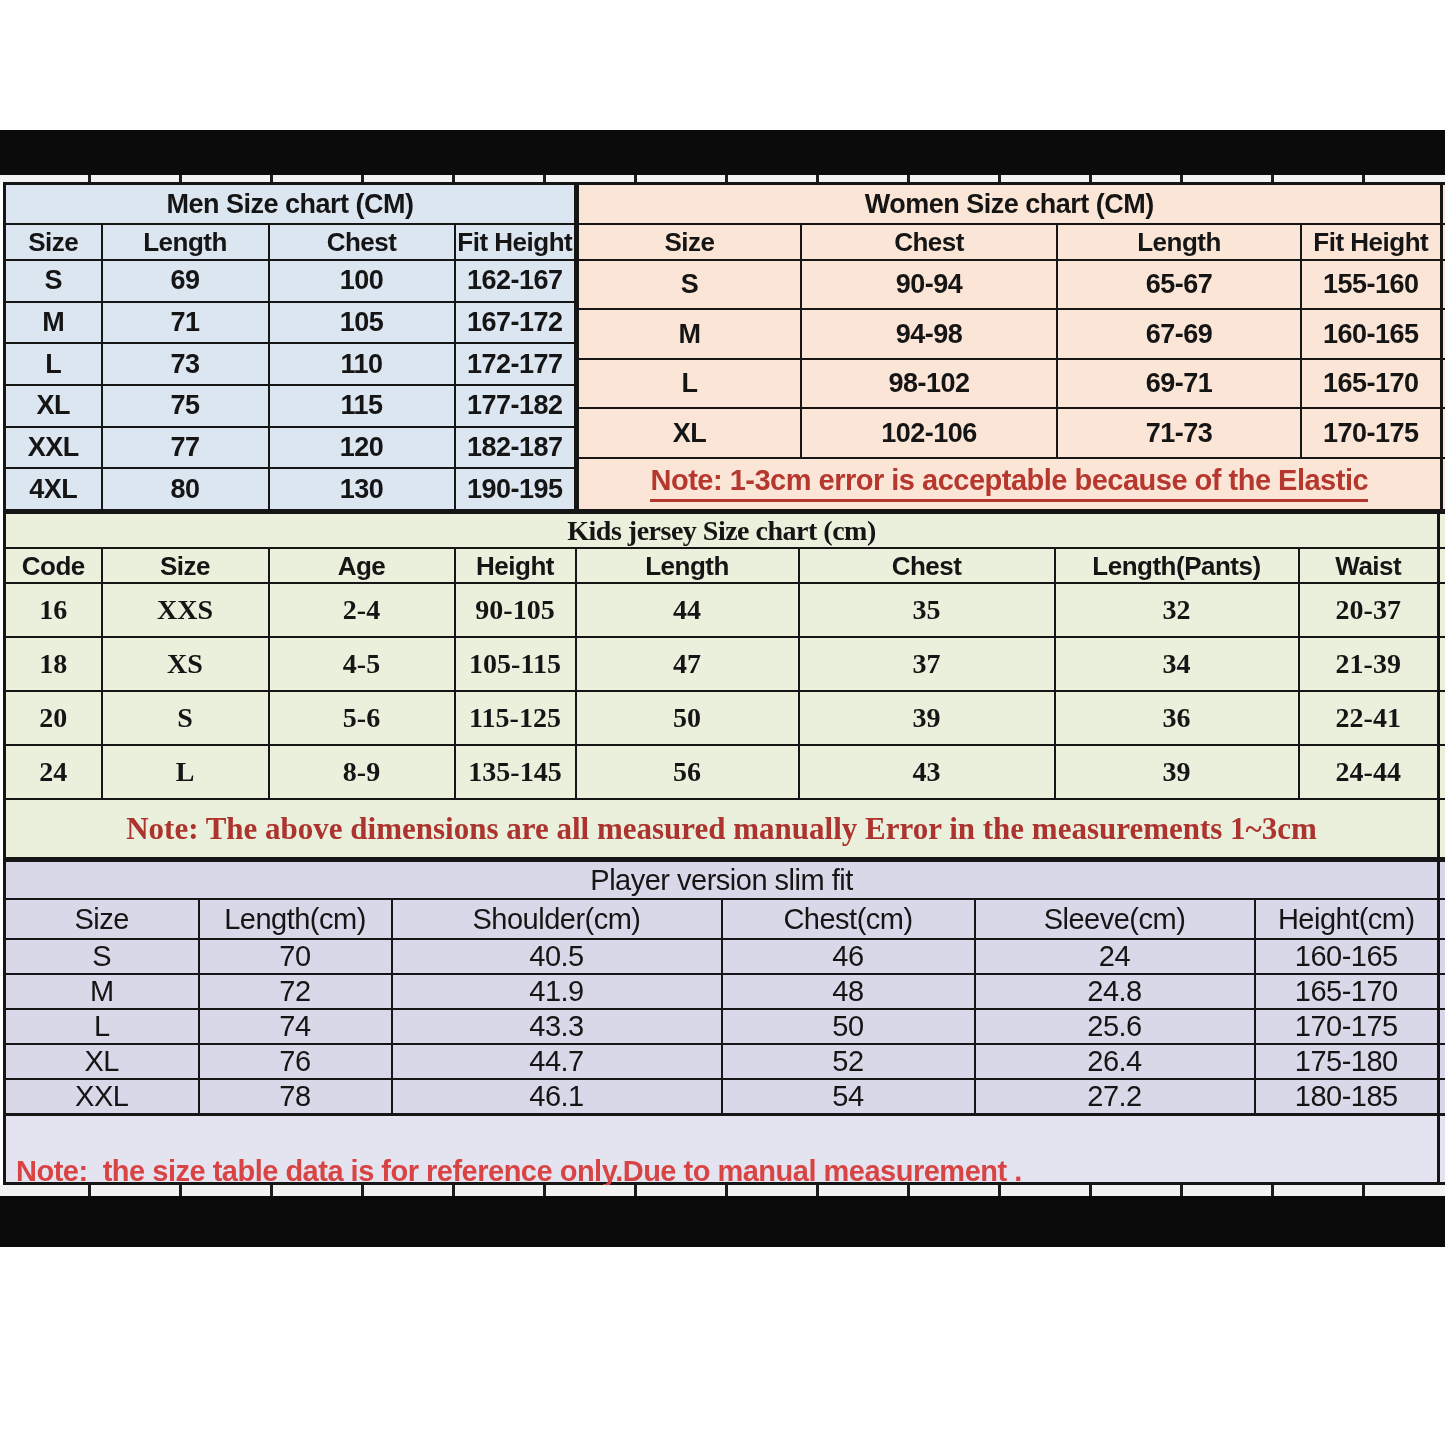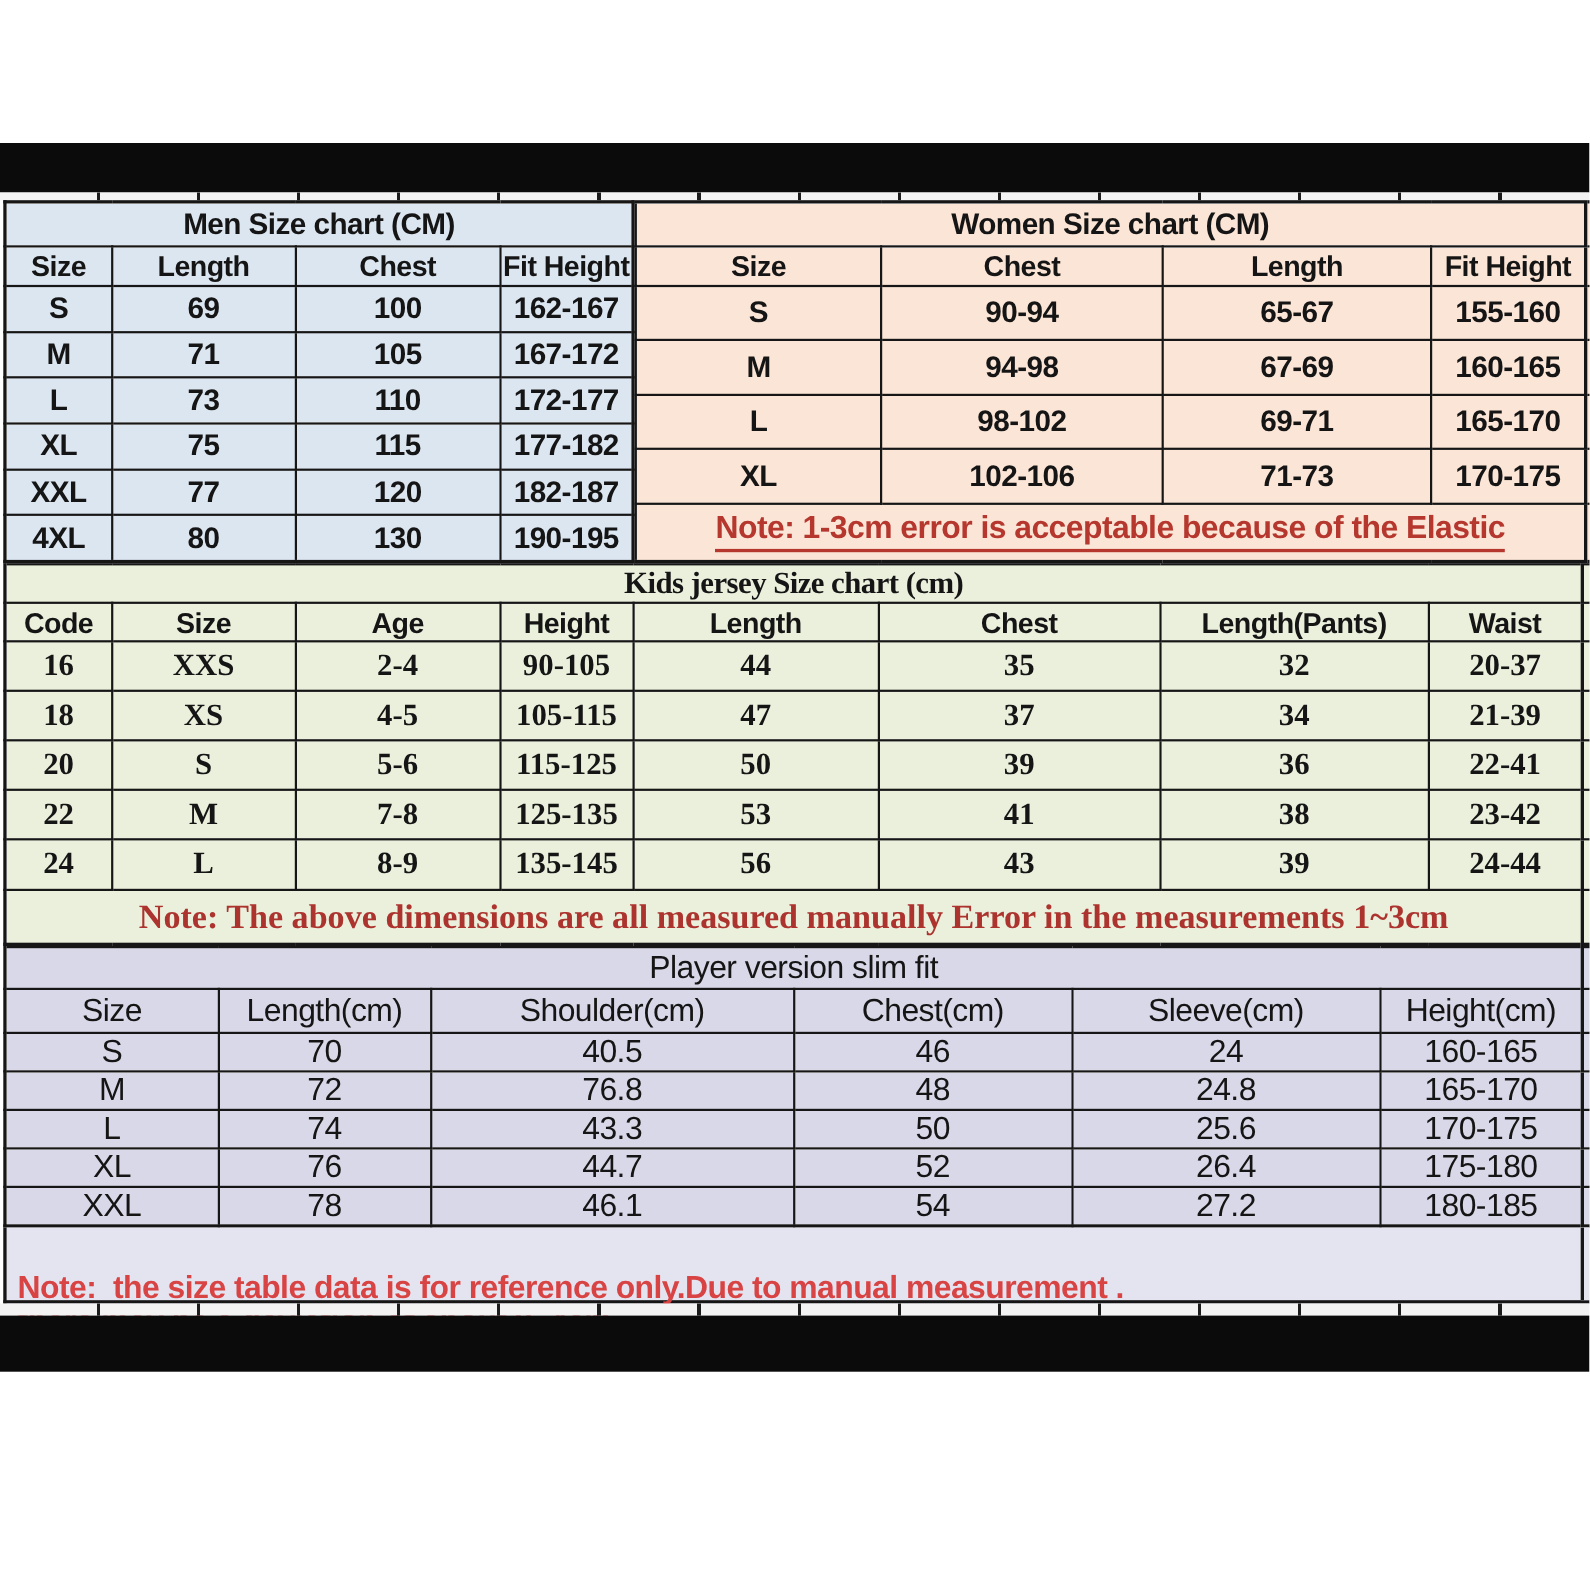--- a/index.html
+++ b/index.html
@@ -252,31 +252,20 @@
             <td>S</td>
             <td>5-6</td>
             <td>115-125</td>
             <td>50</td>
             <td>39</td>
             <td>36</td>
             <td>22-41</td>
             <td class="sliver"></td>
           </tr>
           <tr>
-            <td>22</td>
-            <td>M</td>
-            <td>7-8</td>
-            <td>125-135</td>
-            <td>53</td>
-            <td>41</td>
-            <td>38</td>
-            <td>23-42</td>
-            <td class="sliver"></td>
-          </tr>
-          <tr>
             <td>24</td>
             <td>L</td>
             <td>8-9</td>
             <td>135-145</td>
             <td>56</td>
             <td>43</td>
             <td>39</td>
             <td>24-44</td>
             <td class="sliver"></td>
           </tr>
@@ -320,21 +309,21 @@
             <td>70</td>
             <td>40.5</td>
             <td>46</td>
             <td>24</td>
             <td>160-165</td>
             <td class="sliver"></td>
           </tr>
           <tr>
             <td>M</td>
             <td>72</td>
-            <td>76.8</td>
+            <td>41.9</td>
             <td>48</td>
             <td>24.8</td>
             <td>165-170</td>
             <td class="sliver"></td>
           </tr>
           <tr>
             <td>L</td>
             <td>74</td>
             <td>43.3</td>
             <td>50</td>

